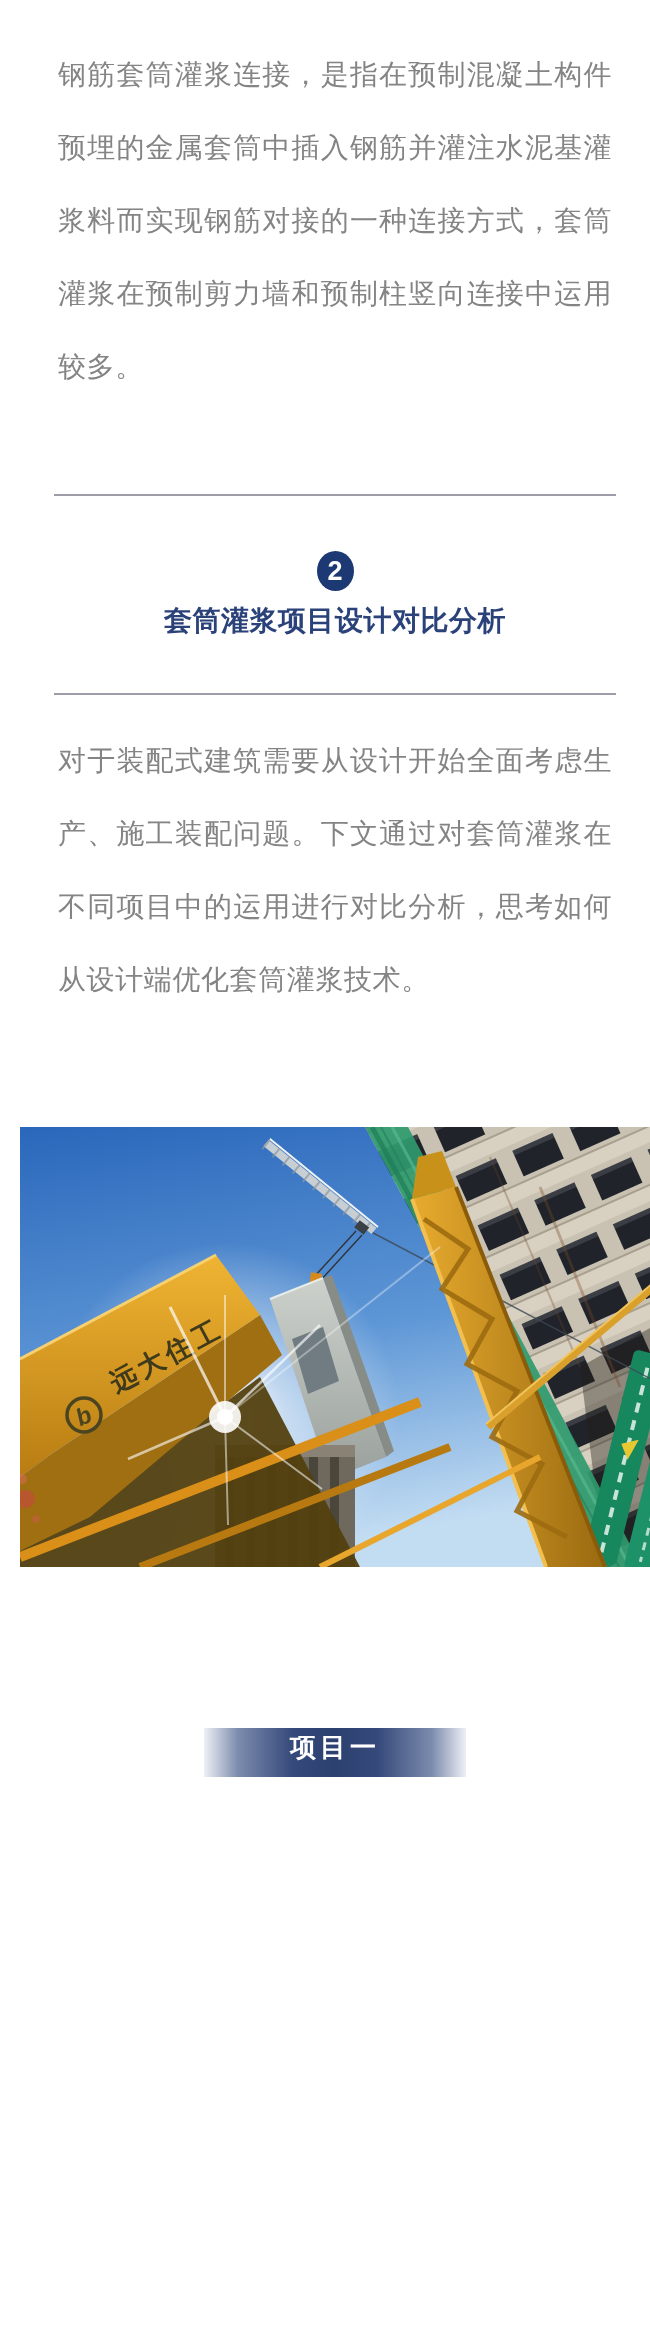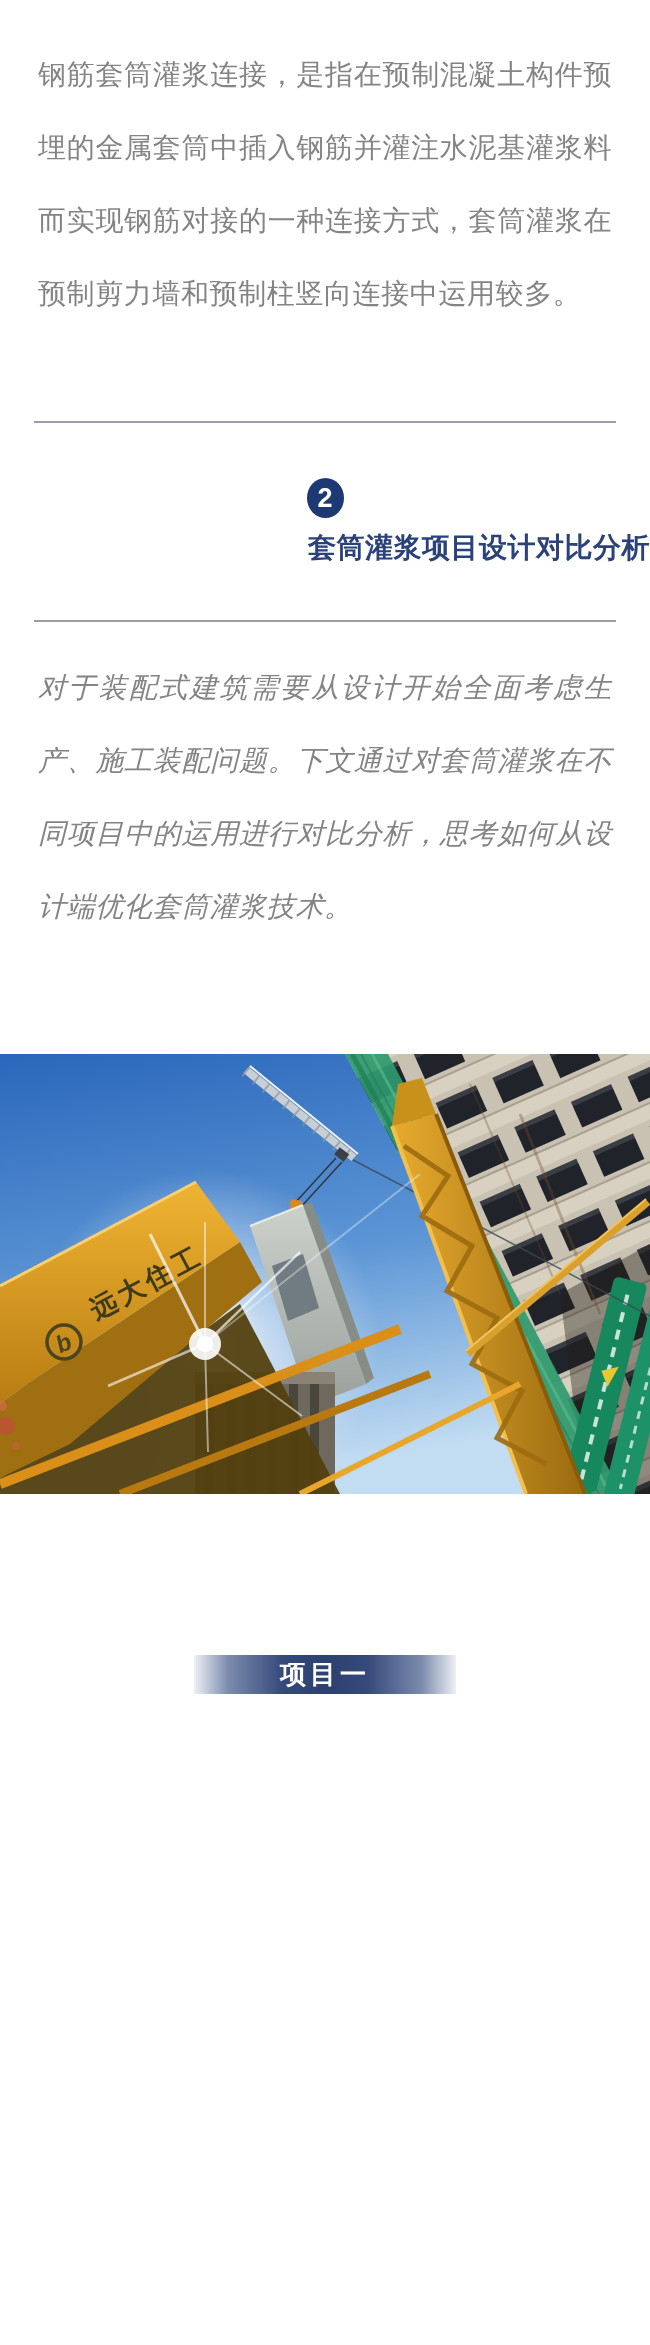--- a/index.html
+++ b/index.html
@@ -1,42 +1,43 @@
 <!DOCTYPE html>
 <html><head>
 <meta charset="utf-8">
 <style>
   html,body{margin:0;padding:0;background:#ffffff;}
   .page{
     width:650px;height:2345px;box-sizing:border-box;
     padding-top:38px;margin:0 auto;background:#ffffff;overflow:hidden;
     font-family:"Liberation Sans","DejaVu Sans",sans-serif;
+    padding-left:20px;
   }
   .para{
     margin:0 38px;font-size:28px;line-height:73px;letter-spacing:0.6px;
     color:#848484;text-align:justify;font-weight:400;
   }
   .para.p2{margin-top:103px;}
-  .para.p3{margin-top:29px;font-style:italic;}
+  .para.p3{margin-top:29px;}
   .divider{height:2px;background:#9c9da9;margin:0 34px;border:none;}
   .divider.d1{margin-top:91px;}
   .divider.d2{margin-top:55px;}
   .num-badge{
     width:37px;height:40px;border-radius:50%;background:#1d3974;color:#ffffff;
     font-size:27px;font-weight:bold;line-height:40px;text-align:center;
     margin:55px auto 0;
   }
   .section-title{
-    margin:13px 0 0;text-align:right;font-size:28px;line-height:34px;
+    margin:13px 0 0;text-align:center;font-size:28px;line-height:34px;
     font-weight:bold;color:#2a4279;letter-spacing:0.5px;
   }
   figure.photo{margin:111px 0 0;padding:0;width:650px;height:440px;}
   figure.photo svg{display:block;}
   .project-label{
-    margin:161px auto 5px;width:262px;height:39px;line-height:39px;
+    margin:161px auto 5px;width:262px;height:49px;line-height:39px;
     text-align:center;color:#ffffff;font-size:26px;font-weight:bold;letter-spacing:4px;
     background:linear-gradient(90deg,#eef0f5 0%,#7c8cae 13%,#35497a 34%,#2c4170 50%,#35497a 66%,#7c8cae 87%,#eef0f5 100%);
   }
 </style>
 </head>
 <body>
 
 <div class="page">
 
   <p class="para p1">钢筋套筒灌浆连接，是指在预制混凝土构件预埋的金属套筒中插入钢筋并灌注水泥基灌浆料而实现钢筋对接的一种连接方式，套筒灌浆在预制剪力墙和预制柱竖向连接中运用较多。</p>

